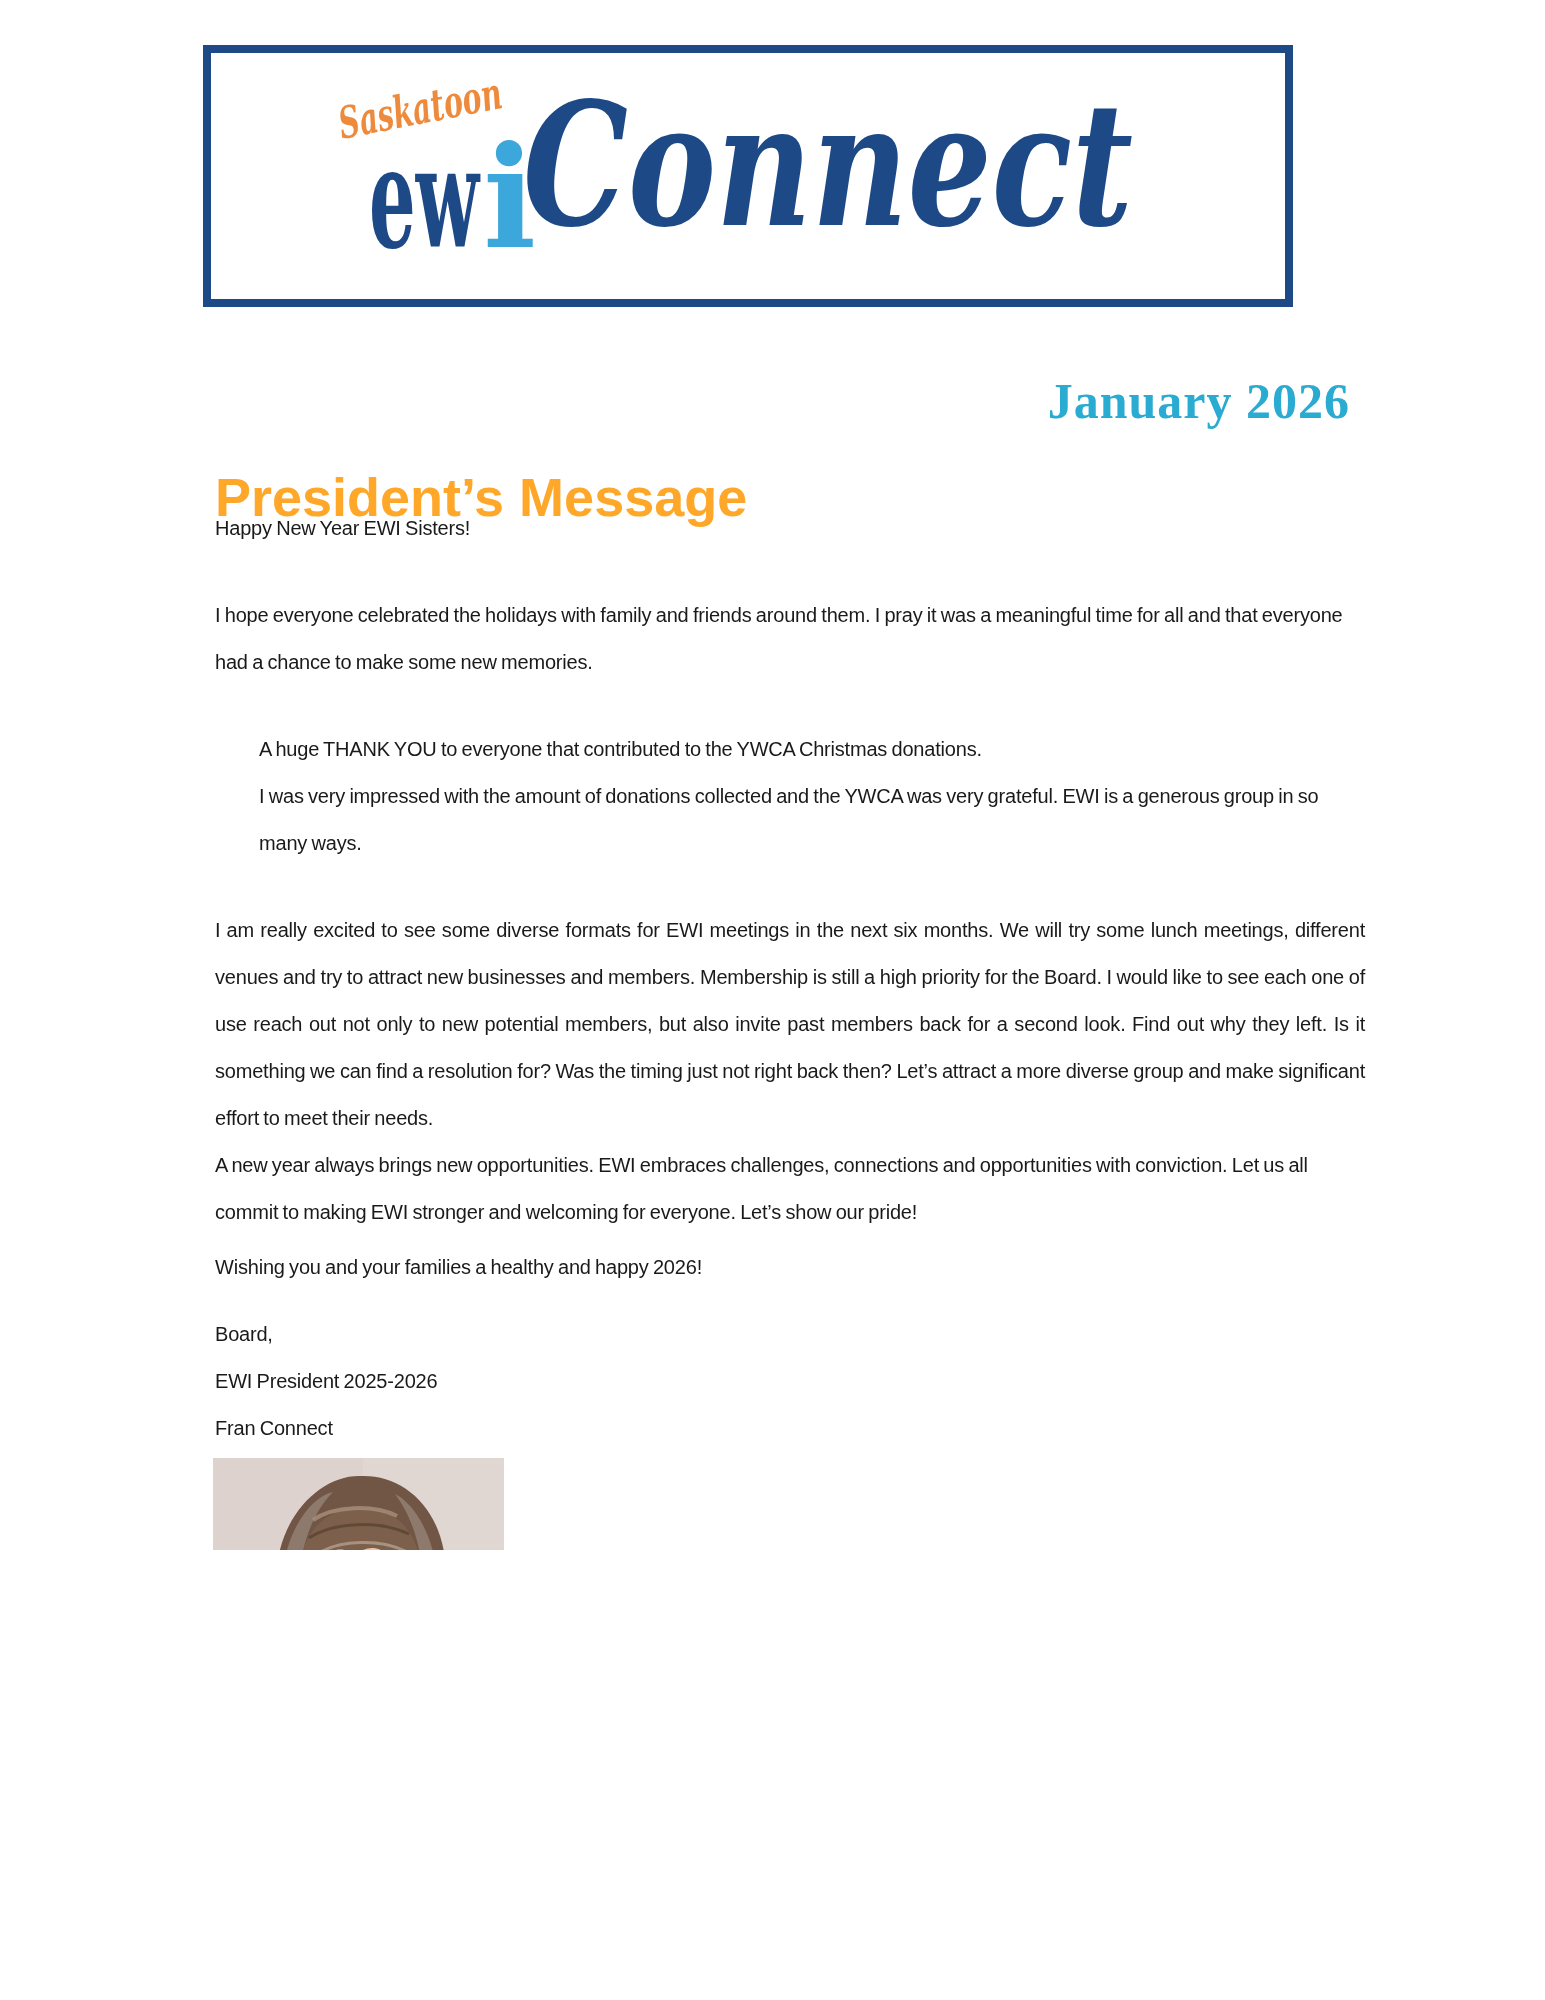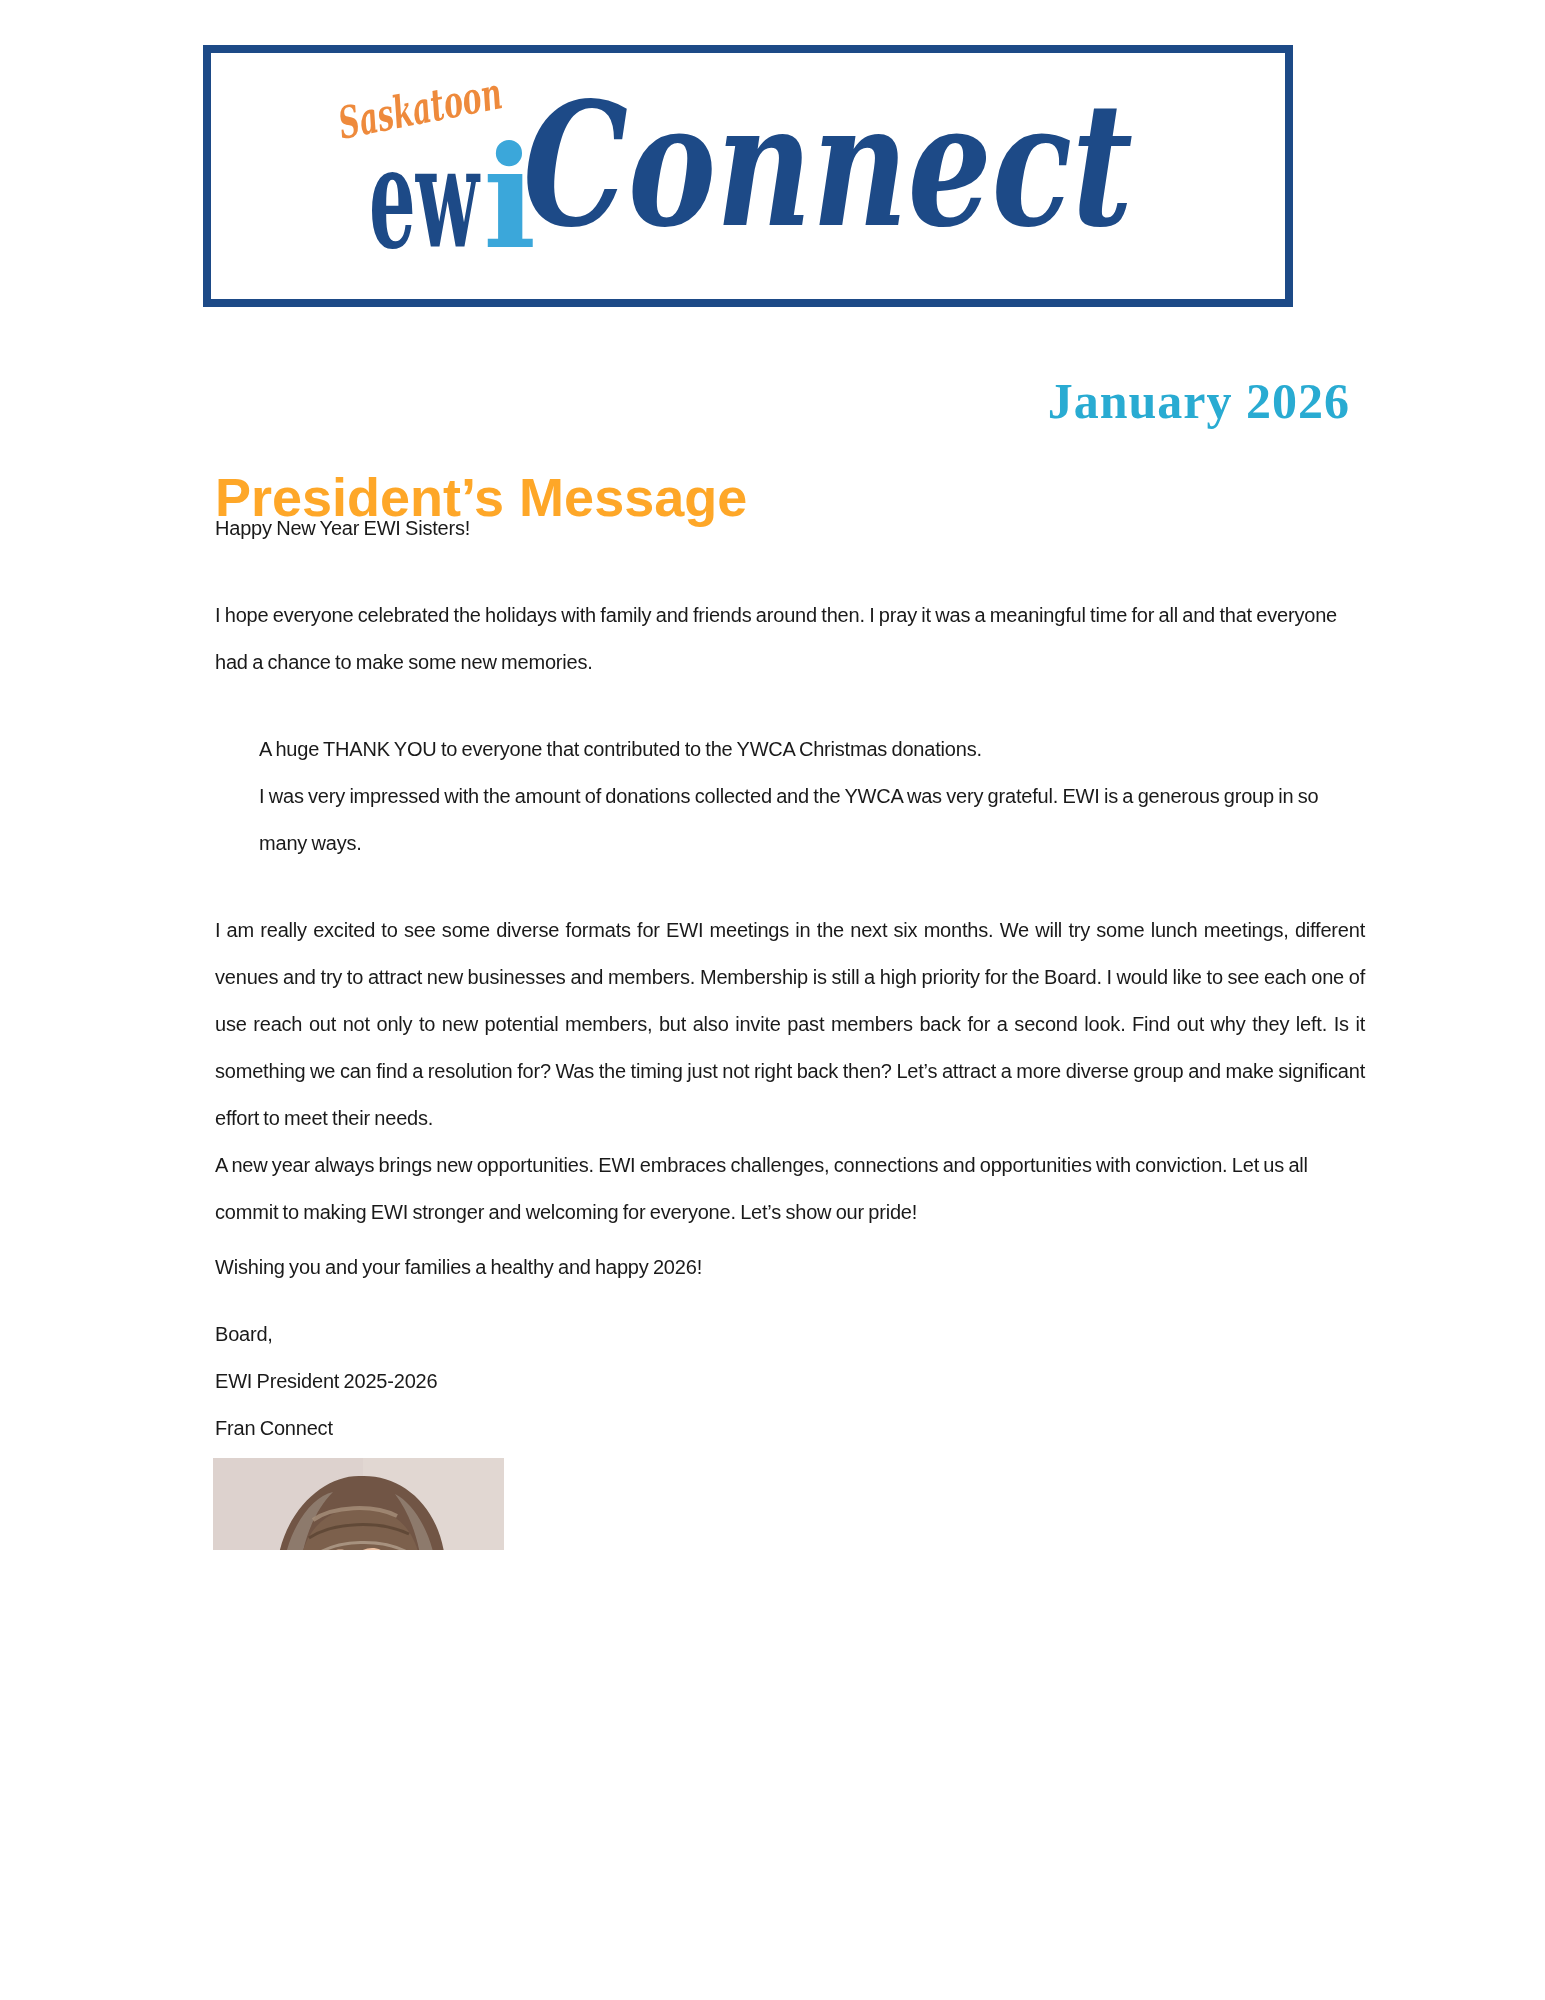--- a/index.html
+++ b/index.html
@@ -86,21 +86,21 @@
       <text x="312" y="172" font-family="DejaVu Serif, serif" font-style="italic" font-weight="bold" font-size="170" fill="#1D4A87" textLength="610" lengthAdjust="spacingAndGlyphs">Connect</text>
     </svg>
   </div>
 
   <div class="issue-date">January 2026</div>
 
   <h1 class="page-title">President’s Message</h1>
 
   <div class="message">
     <p>Happy New Year EWI Sisters!</p>
-    <p>I hope everyone celebrated the holidays with family and friends around then. I pray it was a meaningful time for all and that everyone had a chance to make some new memories.</p>
+    <p>I hope everyone celebrated the holidays with family and friends around them. I pray it was a meaningful time for all and that everyone had a chance to make some new memories.</p>
     <p class="prewrap">A huge THANK YOU to everyone that contributed to the YWCA Christmas donations.
 I was very impressed with the amount of donations collected and the YWCA was very grateful. EWI is a generous group in so many ways.</p>
     <p class="justified">I am really excited to see some diverse formats for EWI meetings in the next six months. We will try some lunch meetings, different venues and try to attract new businesses and members. Membership is still a high priority for the Board. I would like to see each one of use reach out not only to new potential members, but also invite past members back for a second look. Find out why they left. Is it something we can find a resolution for? Was the timing just not right back then? Let’s attract a more diverse group and make significant effort to meet their needs.</p>
     <p class="mb8">A new year always brings new opportunities. EWI embraces challenges, connections and opportunities with conviction. Let us all commit to making EWI stronger and welcoming for everyone. Let’s show our pride!</p>
     <p class="mb20">Wishing you and your families a healthy and happy 2026!</p>
 
     <p class="sig-line">Board,</p>
     <p class="sig-line">EWI President 2025-2026</p>
     <p class="sig-line">Fran Connect</p>
 

